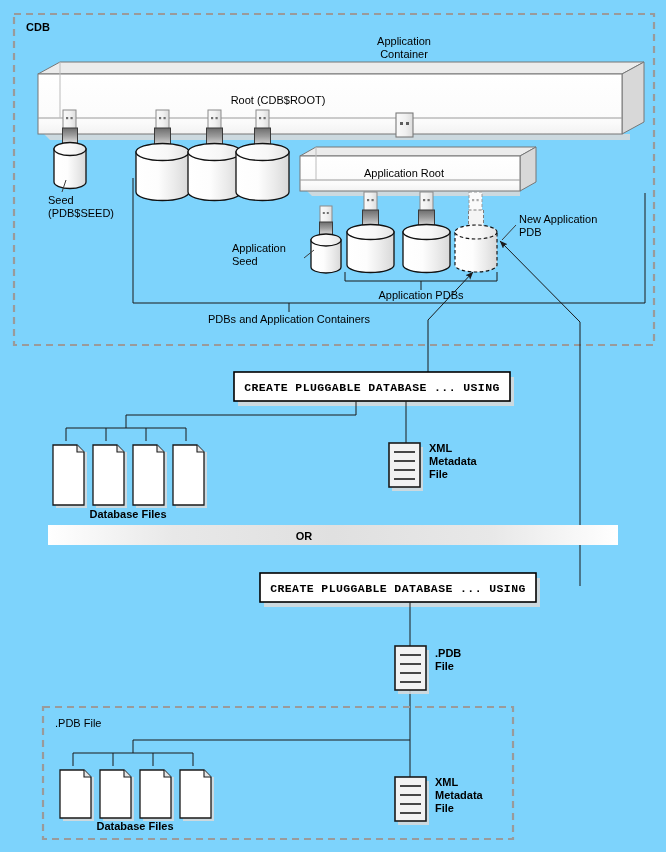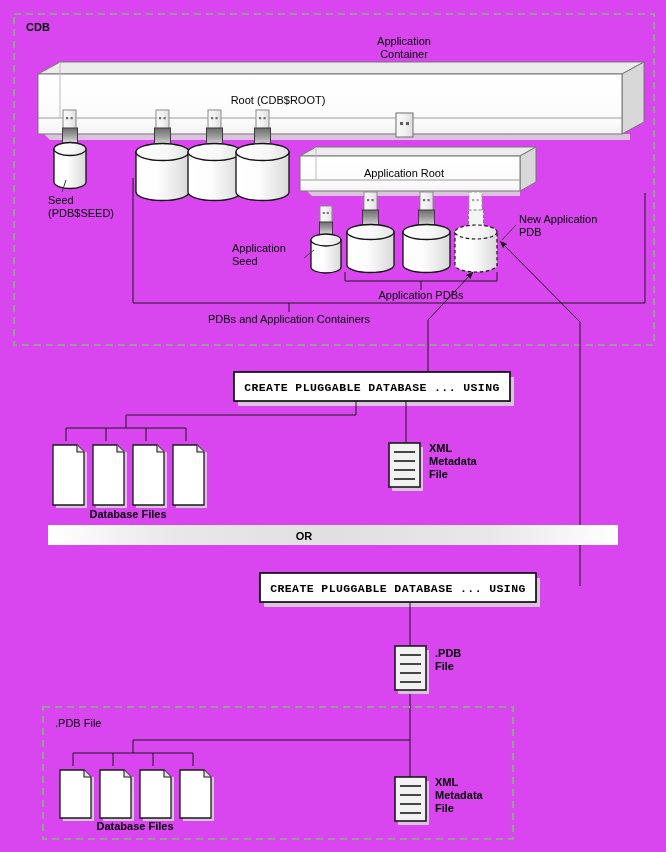--- a/index.html
+++ b/index.html
@@ -6,21 +6,21 @@
   html,body{margin:0;padding:0;background:#ffffff;}
   body{
     font-family:"Liberation Sans", sans-serif;
     color:#000000;
   }
   #stage{
     position:relative;
     width:666px;
     height:852px;
     overflow:hidden;
-    background:#d946ef;
+    background:#7dd3fc;
   }
   svg#diagram{
     position:absolute;
     left:0; top:0;
     width:666px;
     height:852px;
   }
   .lbl{
     font-family:"Liberation Sans", sans-serif;
     font-size:11px;

